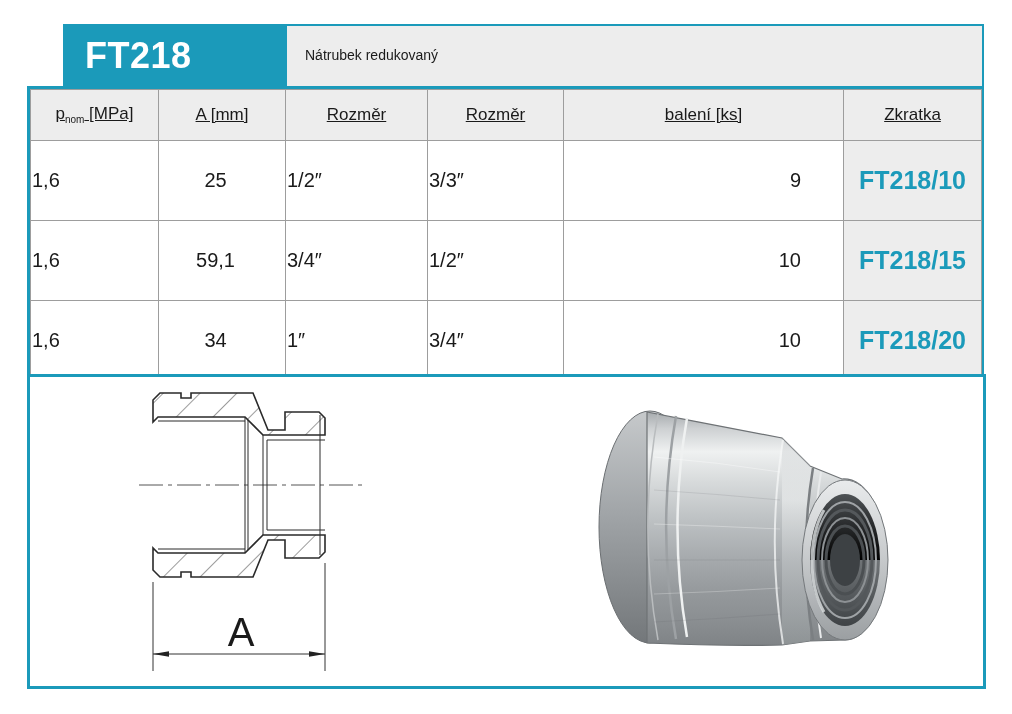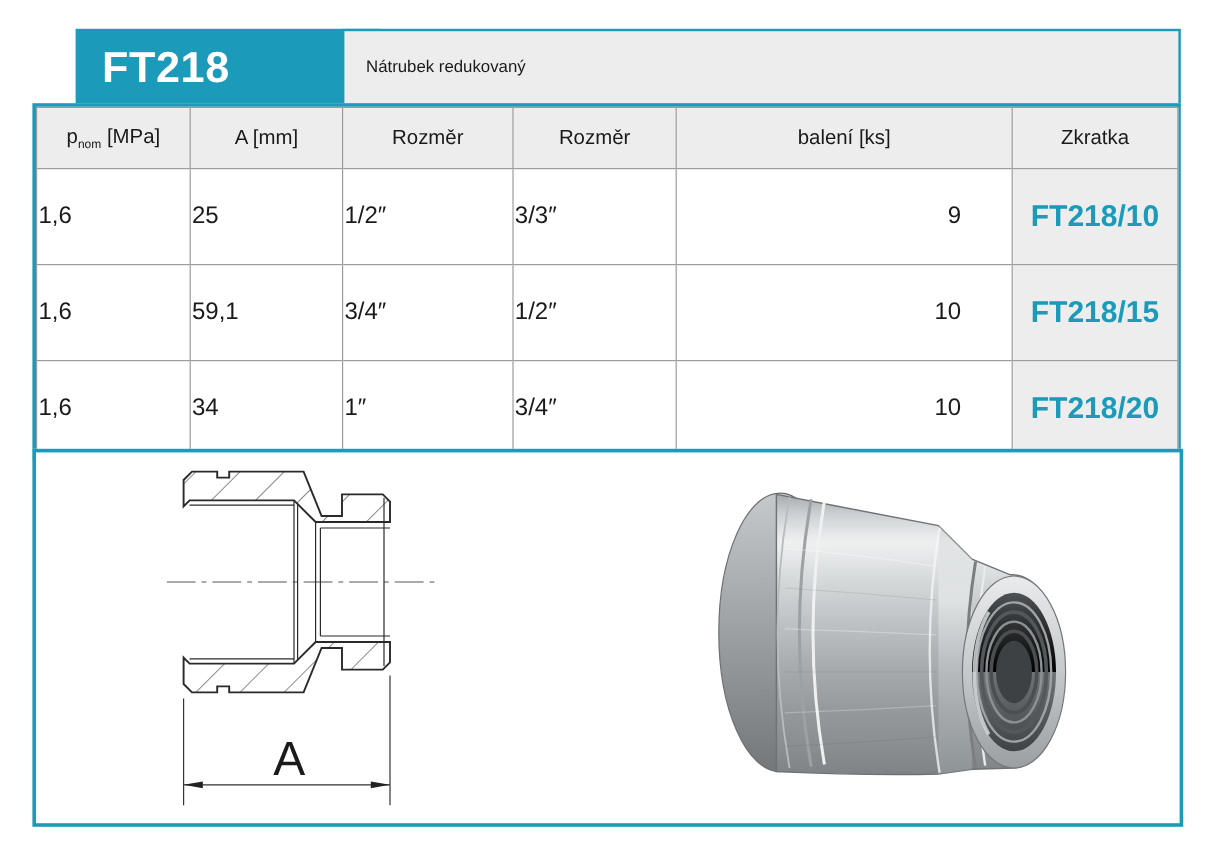--- a/index.html
+++ b/index.html
@@ -22,29 +22,29 @@
     background:var(--hdrbg);border:2px solid var(--teal);box-sizing:border-box;
     font-size:14px;line-height:58px;padding-left:18px;
   }
   .table-wrap{
     position:absolute;left:27px;top:86px;width:957px;
     border:3px solid var(--teal);box-sizing:border-box;background:#fff;
   }
   table{border-collapse:collapse;width:100%;table-layout:fixed;}
   th{
     height:48px;background:var(--hdrbg);font-weight:normal;font-size:17px;
-    border:1.5px solid var(--cellborder);white-space:nowrap;
+    border:1.5px solid var(--cellborder);white-space:nowrap;text-decoration:underline;
   }
   th sub{font-size:10px;}
   td{
     height:77px;font-size:20px;border:1.5px solid var(--cellborder);
     background:#fff;vertical-align:middle;
   }
   .al-c{text-align:left;}
-  .al-r{text-align:left;padding-right:14px;}
+  .al-r{text-align:center;padding-right:14px;}
   .al-rp{text-align:right;padding-right:42px;}
   .code-cell{
     text-align:center;background:var(--hdrbg);color:var(--teal);
     font-weight:bold;font-size:25px;cursor:pointer;
   }
   .panel{
     position:absolute;left:27px;top:374px;width:959px;height:315px;
     border:3px solid var(--teal);box-sizing:border-box;background:#fff;
   }
   .drawing{position:absolute;left:105px;top:7px;}

